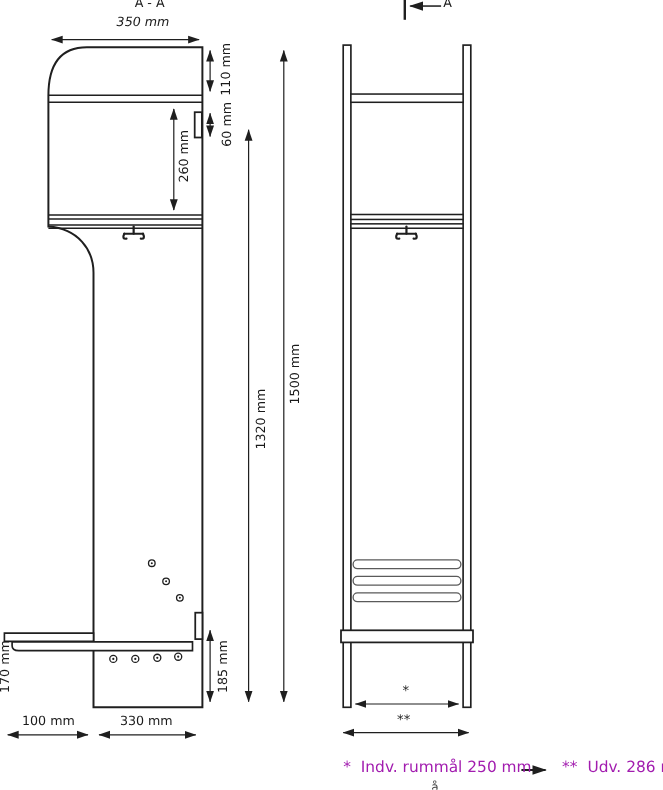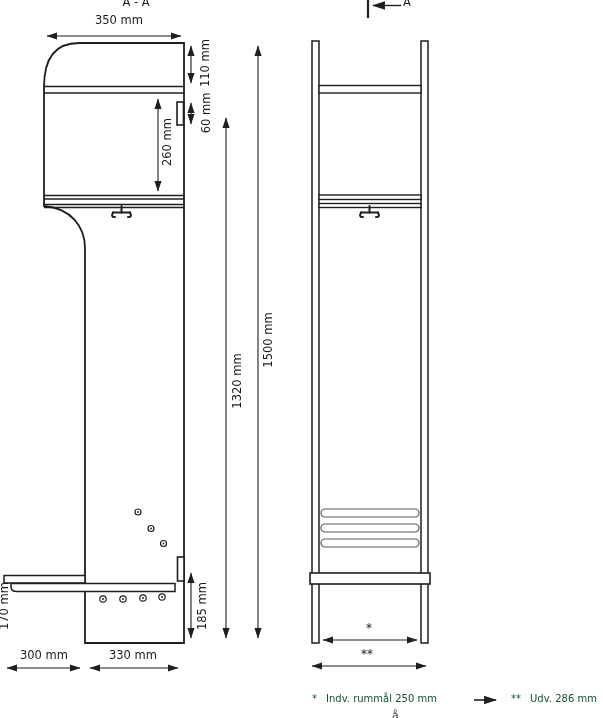--- a/index.html
+++ b/index.html
@@ -9,22 +9,22 @@
     font-family:"DejaVu Sans","Liberation Sans",sans-serif;
   }
   .canvas svg{position:absolute;left:0;top:0;}
   .lbl{
     position:absolute;font-size:11.5px;line-height:14px;
     white-space:nowrap;color:#1a1a1a;text-align:center;
   }
   .rot{transform:rotate(-90deg);width:80px;height:14px;}
   .mark{font-size:12px;}
   .fnote{
-    position:absolute;font-size:10px;line-height:15px;
-    white-space:nowrap;color:#14532d;
+    position:absolute;font-size:14px;line-height:15px;
+    white-space:nowrap;color:#a21caf;
   }
   .fnote .gap{display:inline-block;width:9px;}
   .cutoff{position:absolute;font-size:11px;color:#444;}
 </style>
 </head>
 <body>
 
 <div class="canvas">
 
   <svg width="603" height="718" viewBox="0 0 603 718">
@@ -119,31 +119,31 @@
       <line x1="368" y1="0" x2="368" y2="18" stroke-width="2.2"></line>
       <line x1="401" y1="5.5" x2="373" y2="5.5" stroke-width="1.4" marker-end="url(#ahb)"></line>
     </g>
 
     <line x1="474" y1="700" x2="496" y2="700" stroke="#1f1f1f" stroke-width="1.6" marker-end="url(#ahb)"></line>
   </svg>
 
   <div class="lbl" style="left:110px;top:-5px;width:52px;">A - A</div>
   <div class="lbl" style="left:399px;top:-5px;width:16px;">A</div>
 
-  <div class="lbl" style="left:84px;top:13px;width:70px;">350 mm</div>
+  <div class="lbl" style="left:95px;top:13px;width:70px;font-style:italic;">350 mm</div>
 
   <div class="lbl rot" style="left:165px;top:56px;">110 mm</div>
   <div class="lbl rot" style="left:166px;top:106px;">60 mm</div>
   <div class="lbl rot" style="left:127px;top:135px;">260 mm</div>
   <div class="lbl rot" style="left:197px;top:374px;">1320 mm</div>
   <div class="lbl rot" style="left:228px;top:333px;">1500 mm</div>
   <div class="lbl rot" style="left:162px;top:599px;">185 mm</div>
   <div class="lbl rot" style="left:-36px;top:599px;">170 mm</div>
 
-  <div class="lbl" style="left:9px;top:648px;width:70px;">300 mm</div>
+  <div class="lbl" style="left:9px;top:648px;width:70px;">100 mm</div>
   <div class="lbl" style="left:98px;top:648px;width:70px;">330 mm</div>
 
   <div class="lbl mark" style="left:361px;top:621px;width:16px;">*</div>
   <div class="lbl mark" style="left:353px;top:647px;width:28px;">**</div>
 
   <div class="fnote" style="left:312px;top:691px;">
     <span>*</span><span class="gap"></span><span>Indv. rummål 250 mm</span>
   </div>
   <div class="fnote" style="left:511px;top:691px;">
     <span>**</span><span class="gap"></span><span>Udv. 286 mm</span>

